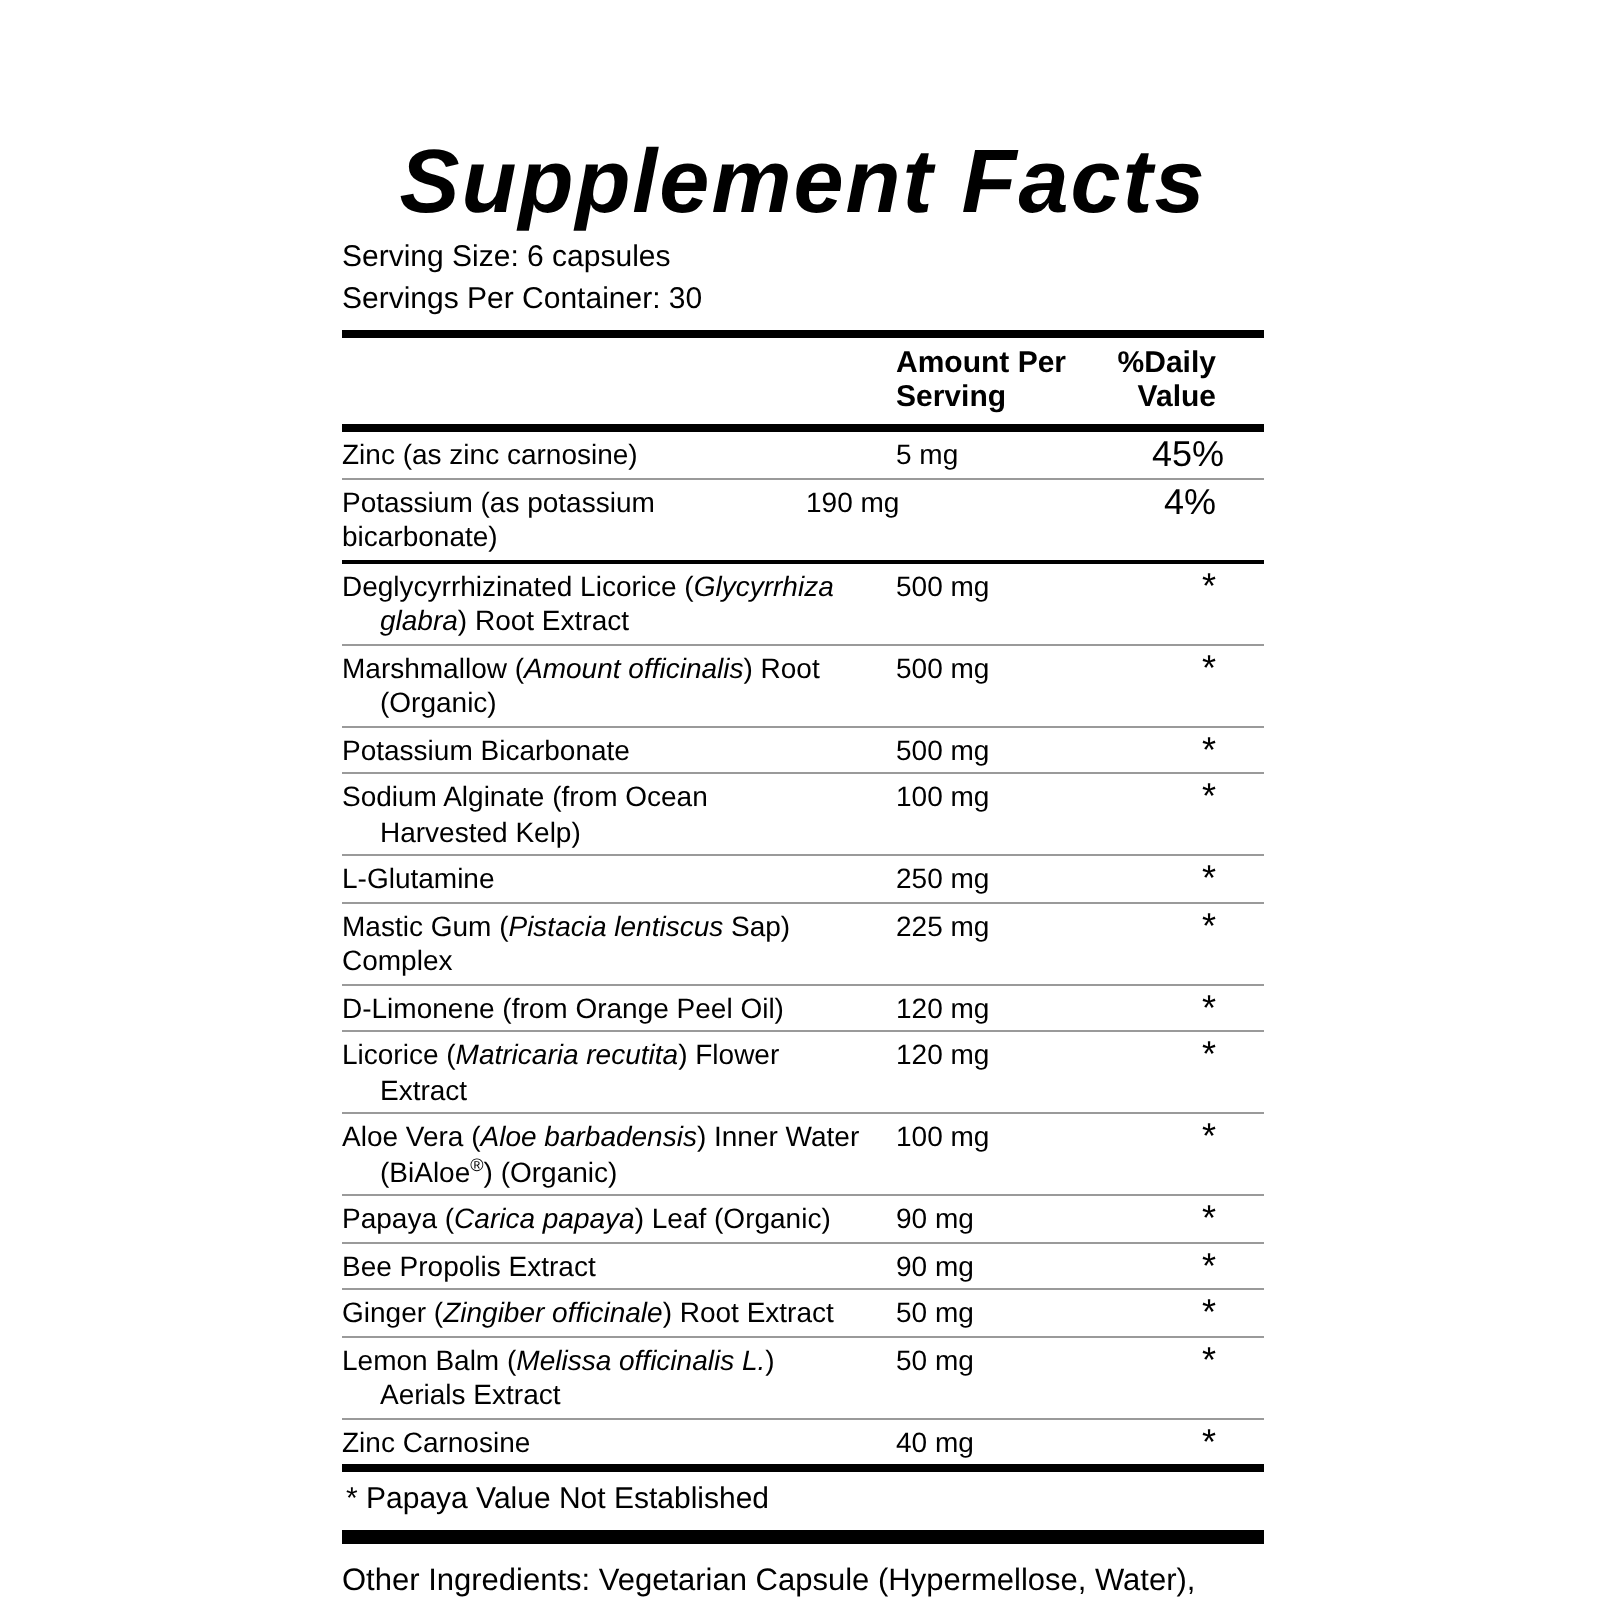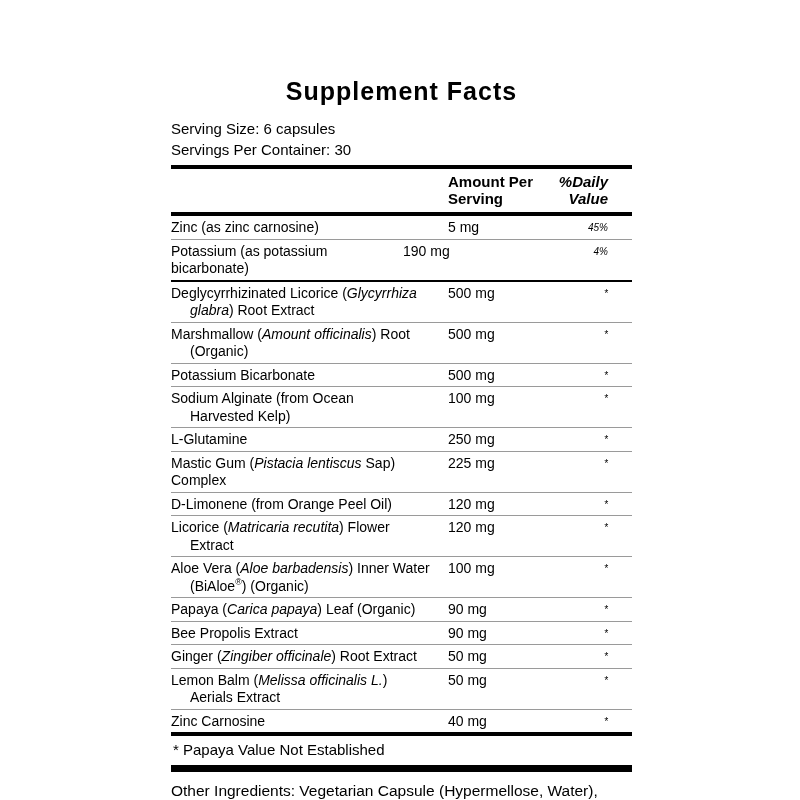--- a/index.html
+++ b/index.html
@@ -12,59 +12,60 @@
   html, body {
     width: 800px; height: 800px;
     background: var(--bg);
     font-family: "Liberation Sans", "DejaVu Sans", sans-serif;
     color: var(--text);
   }
   .page { position: relative; width: 800px; height: 800px; background: var(--bg); overflow: hidden; }
   .label { position: absolute; left: 171px; top: 72px; width: 461px; }
 
   .title {
-    font-size: 25px;
+    font-size: 45px;
     font-weight: bold;
     letter-spacing: 1px;
     text-align: center;
     line-height: 38px;
     margin-bottom: 8px;
     white-space: nowrap;
+    font-style: italic;
   }
   .serving {
     font-size: 15px;
     line-height: 21px;
   }
   .bar { width: 100%; background: var(--div-heavy); }
   .bar-4 { height: 4px; }
   .bar-7 { height: 7px; }
   .mt6 { margin-top: 5px; }
 
   .grid-row {
     display: grid;
     grid-template-columns: 1fr 95px 89px;
     align-items: start;
   }
   .cell-amount { text-align: left; }
-  .cell-dv { text-align: right; padding-right: 24px; font-style: italic; }
+  .cell-dv { text-align: right; padding-right: 24px; }
 
   .header-row { padding: 4px 0 5px 0; }
   .hdr {
     font-size: 15px;
     font-weight: bold;
     line-height: 17px;
     white-space: pre-line;
   }
 
   .row { padding: 3px 0 2px 0; font-size: 14px; line-height: 17.5px; }
   .row.div-thin { border-bottom: 1px solid var(--div-thin); }
   .row.div-medium { border-bottom: 2.5px solid var(--div-heavy); gap: 45px; }
   .row .line2 { padding-left: 19px; }
   .row sup { font-size: 9px; line-height: 0; }
-  .row .cell-dv { font-size: 10px; margin-left: 33px; }
+  .row .cell-dv { font-size: 18px; margin-left: 33px; }
 
   .footnote {
     font-size: 15px;
     line-height: 20px;
     padding: 4px 0 5px 2px;
   }
   .other {
     margin-top: 9px;
     font-size: 15.5px;
     line-height: 20px;

